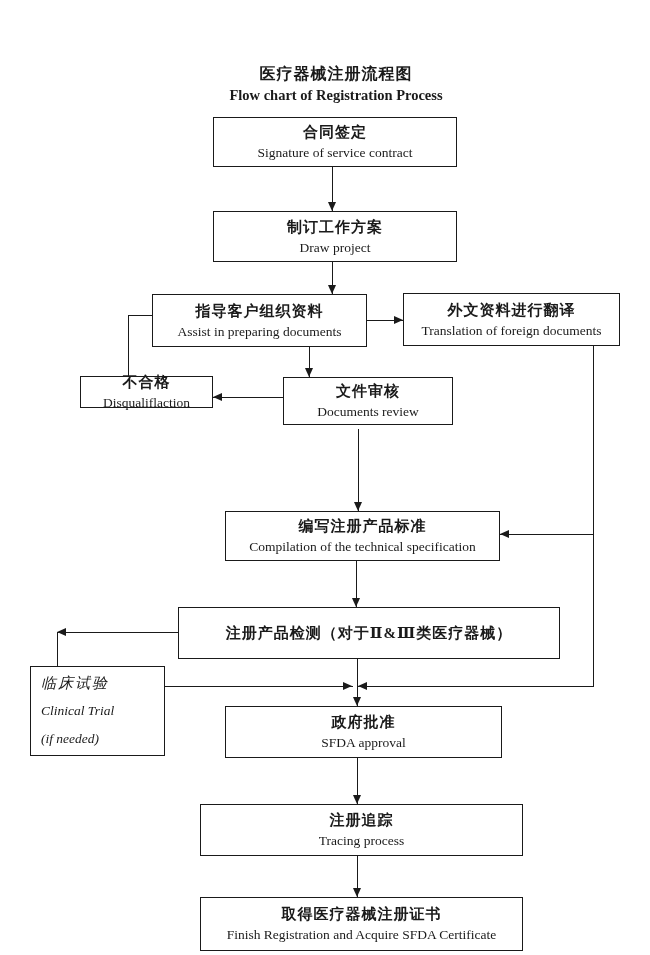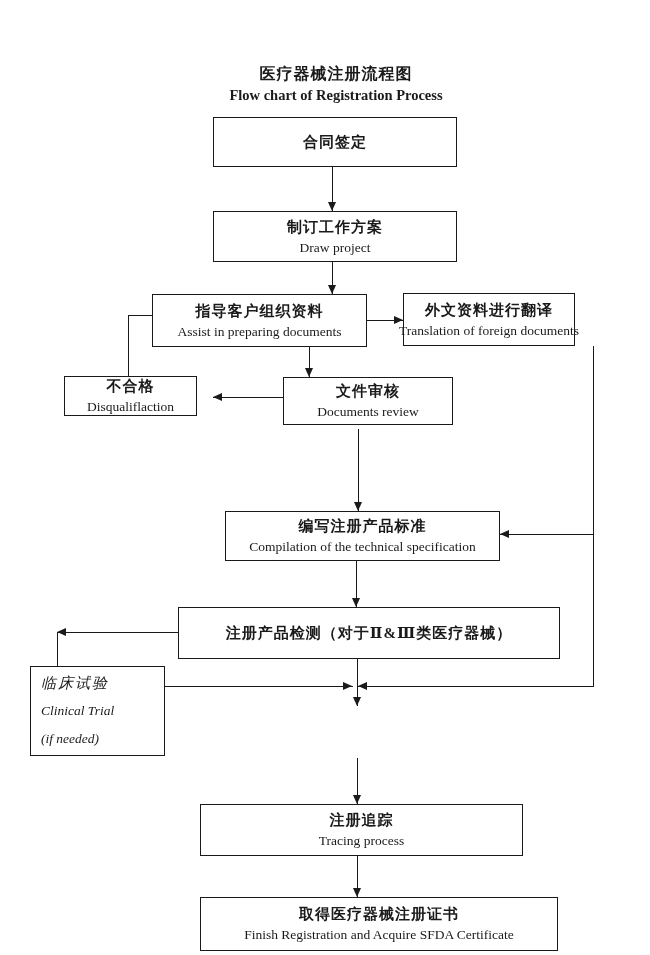--- a/index.html
+++ b/index.html
@@ -36,38 +36,39 @@
 </head>
 <body>
 
 <div class="canvas">
 
   <div class="title-cn">医疗器械注册流程图</div>
   <div class="title-en">Flow chart of Registration Process</div>
 
   <div class="box" style="left:213px;top:73px;width:244px;height:50px">
     <div class="cn">合同签定</div>
+    <div class="en">Signature of service contract</div>
   </div>
 
   <div class="box" style="left:213px;top:167px;width:244px;height:51px">
     <div class="cn">制订工作方案</div>
     <div class="en">Draw project</div>
   </div>
 
   <div class="box" style="left:152px;top:250px;width:215px;height:53px">
     <div class="cn">指导客户组织资料</div>
     <div class="en">Assist in preparing documents</div>
   </div>
 
-  <div class="box" style="left:403px;top:249px;width:172px;height:53px">
+  <div class="box" style="left:403px;top:249px;width:217px;height:53px">
     <div class="cn">外文资料进行翻译</div>
     <div class="en">Translation of foreign documents</div>
   </div>
 
-  <div class="box" style="left:64px;top:332px;width:133px;height:40px">
+  <div class="box" style="left:80px;top:332px;width:133px;height:32px">
     <div class="cn">不合格</div>
     <div class="en">Disqualiflaction</div>
   </div>
 
   <div class="box" style="left:283px;top:333px;width:170px;height:48px">
     <div class="cn">文件审核</div>
     <div class="en">Documents review</div>
   </div>
 
   <div class="box" style="left:225px;top:467px;width:275px;height:50px">
@@ -78,27 +79,31 @@
   <div class="box" style="left:178px;top:563px;width:382px;height:52px">
     <div class="cn">注册产品检测（对于Ⅱ&amp;Ⅲ类医疗器械）</div>
   </div>
 
   <div class="box box-left" style="left:30px;top:622px;width:135px;height:90px">
     <div class="cn">临床试验</div>
     <div class="en">Clinical Trial</div>
     <div class="en">(if needed)</div>
   </div>
 
+  <div class="box" style="left:225px;top:662px;width:277px;height:52px">
+    <div class="cn">政府批准</div>
+    <div class="en">SFDA approval</div>
+  </div>
 
   <div class="box" style="left:200px;top:760px;width:323px;height:52px">
     <div class="cn">注册追踪</div>
     <div class="en">Tracing process</div>
   </div>
 
-  <div class="box" style="left:200px;top:853px;width:358px;height:54px">
+  <div class="box" style="left:200px;top:853px;width:323px;height:54px">
     <div class="cn">取得医疗器械注册证书</div>
     <div class="en">Finish Registration and Acquire SFDA Certificate</div>
   </div>
 
   <div class="ln" style="left:332px;top:123px;width:1px;height:44px"></div>
   <div class="ln" style="left:332px;top:218px;width:1px;height:32px"></div>
   <div class="ln" style="left:367px;top:276px;width:36px;height:1px"></div>
   <div class="ln" style="left:128px;top:271px;width:1px;height:61px"></div>
   <div class="ln" style="left:128px;top:271px;width:25px;height:1px"></div>
   <div class="ln" style="left:309px;top:303px;width:1px;height:30px"></div>

